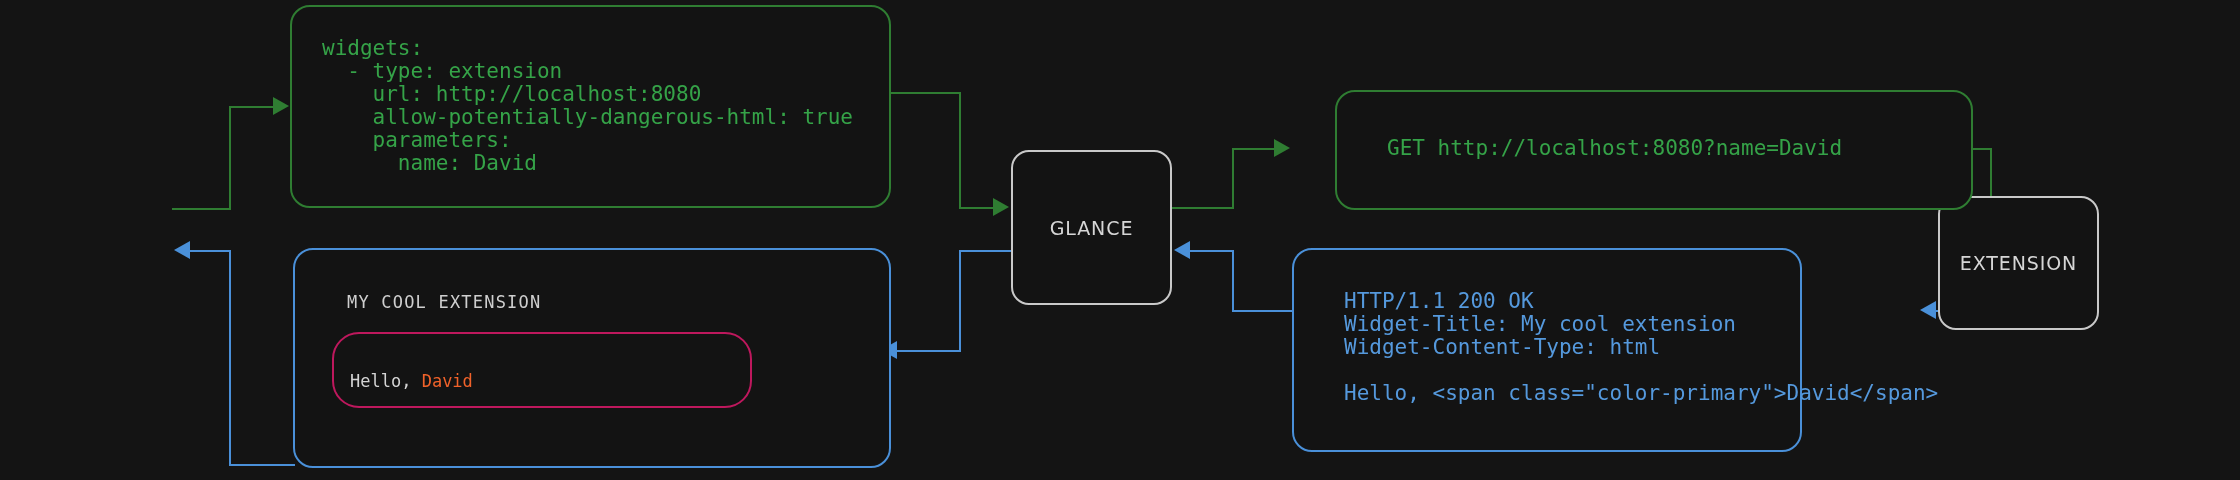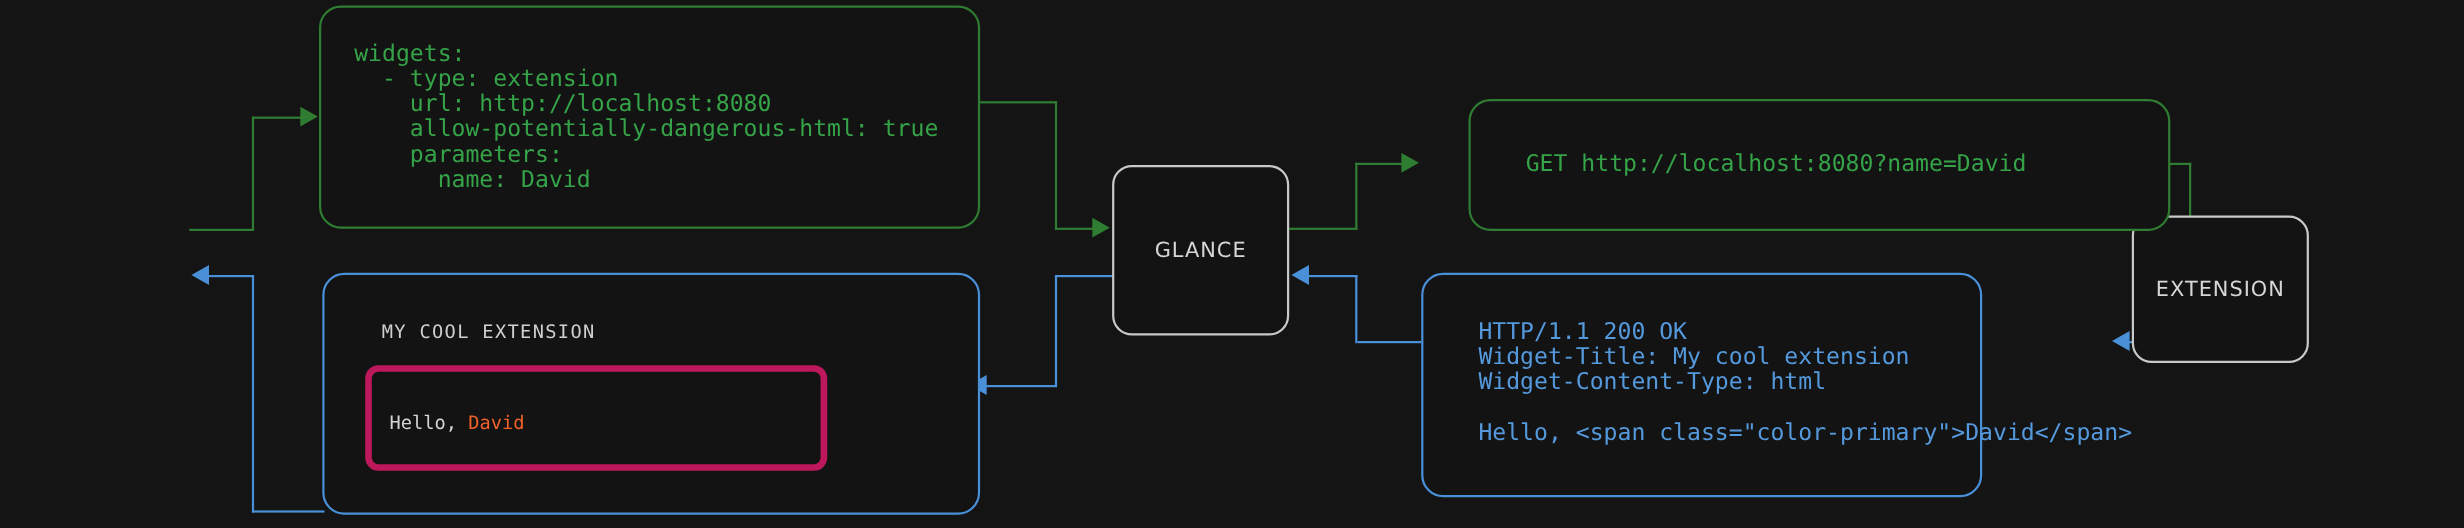--- a/index.html
+++ b/index.html
@@ -74,23 +74,23 @@
     left: 52px; top: 42px;
     font-family: "DejaVu Sans Mono", monospace;
     font-size: 17px;
     letter-spacing: 1.2px;
     color: #cfcfcf;
     white-space: nowrap;
   }
   #widget-body {
     position: absolute;
     left: 37px; top: 82px;
-    width: 420px; height: 96px;
-    border: 6px solid #be185d;
-    border-radius: 12px;
+    width: 420px; height: 76px;
+    border: 2px solid #be185d;
+    border-radius: 27px;
     box-sizing: border-box;
   }
   #widget-body-text {
     position: absolute;
     left: 16px; top: 37px;
     font-family: "DejaVu Sans Mono", monospace;
     font-size: 17px;
     color: #d4d4d4;
     white-space: pre;
   }

